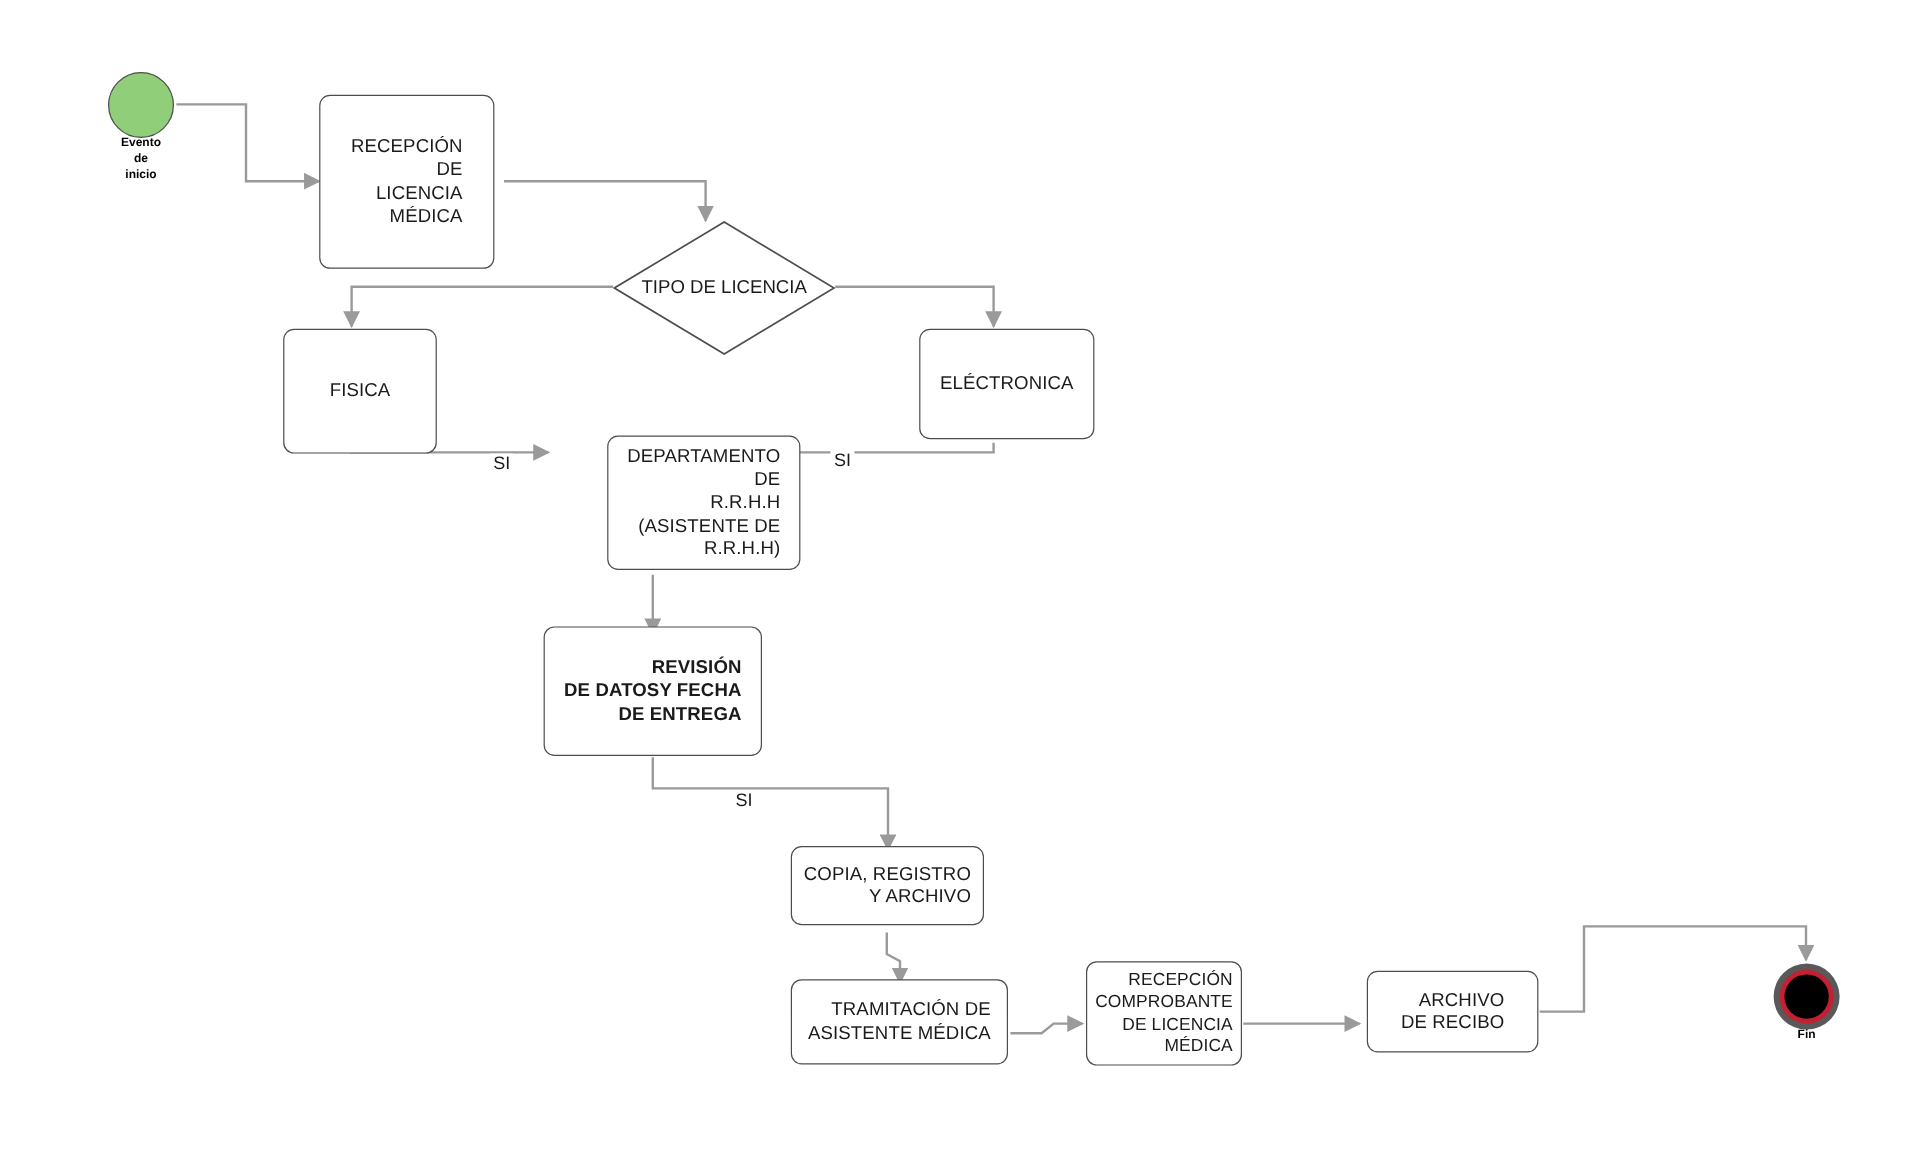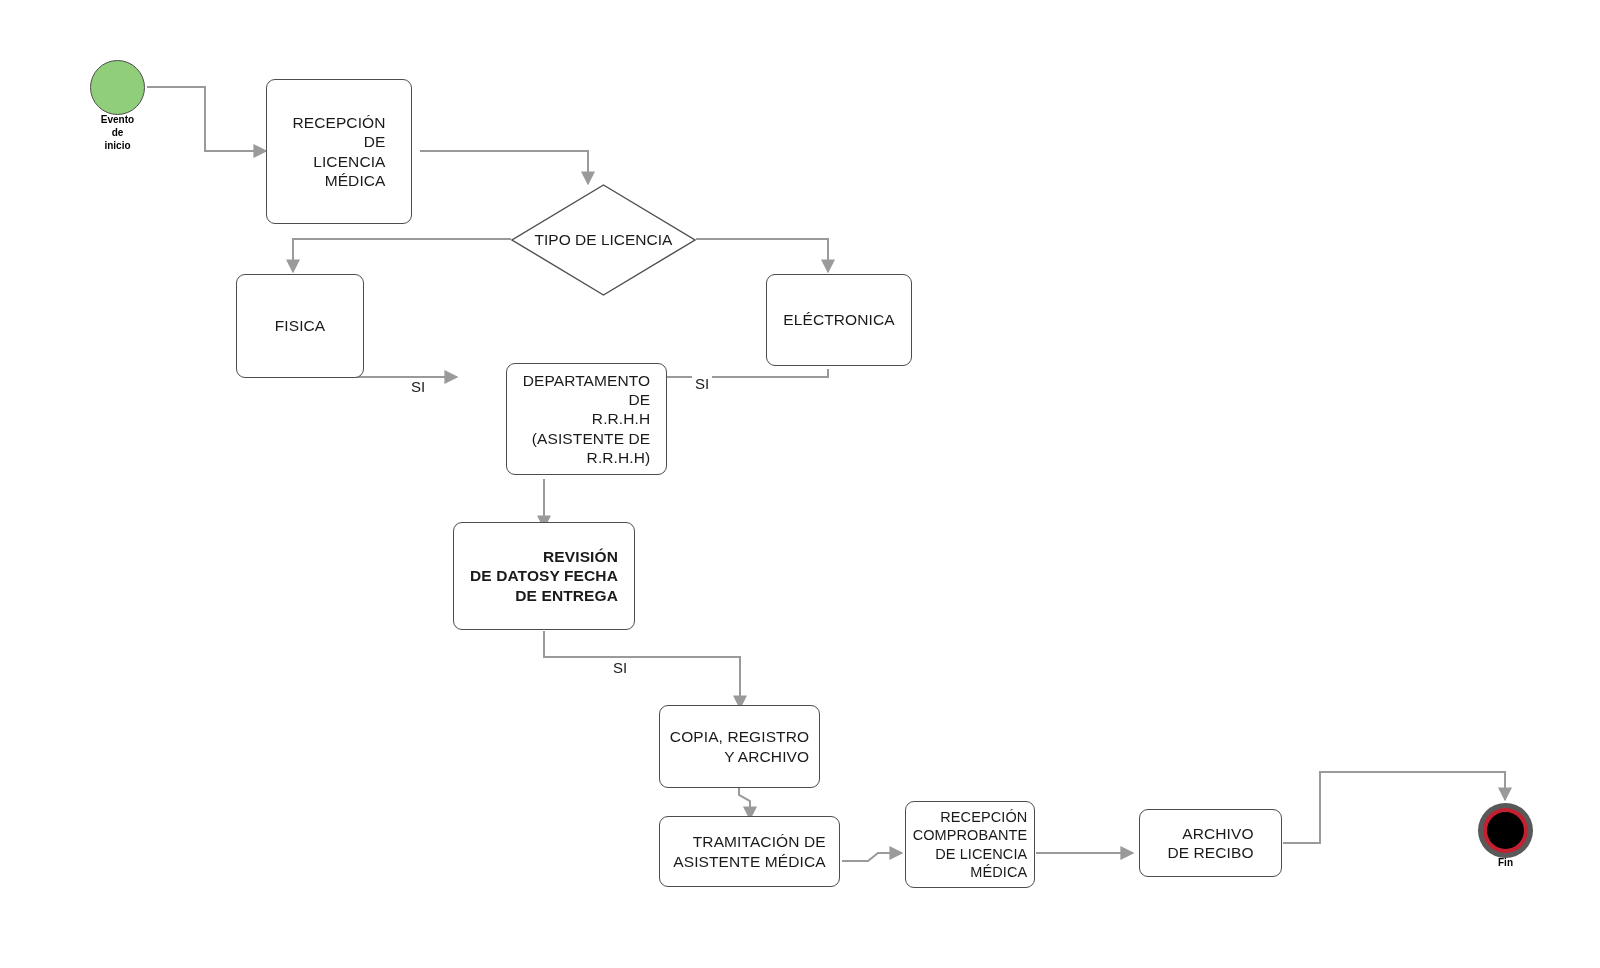--- a/index.html
+++ b/index.html
@@ -176,21 +176,21 @@
 (ASISTENTE DE
 R.R.H.H)</span>
   </div>
 
   <div class="node task" style="left:453px; top:522px; width:182px; height:108px;font-weight:bold;">
     <span>REVISIÓN
 DE DATOSY FECHA
 DE ENTREGA</span>
   </div>
 
-  <div class="node task" style="left:659px; top:705px; width:161px; height:83px;">
+  <div class="node task" style="left:659px; top:705px; width:161px; height:66px;">
     <span>COPIA, REGISTRO
 Y  ARCHIVO</span>
   </div>
 
   <div class="node task" style="left:659px; top:816px; width:181px; height:71px;">
     <span>TRAMITACIÓN DE
 ASISTENTE MÉDICA</span>
   </div>
 
   <div class="node task" style="left:905px; top:801px; width:130px; height:87px; font-size:14.5px;">

